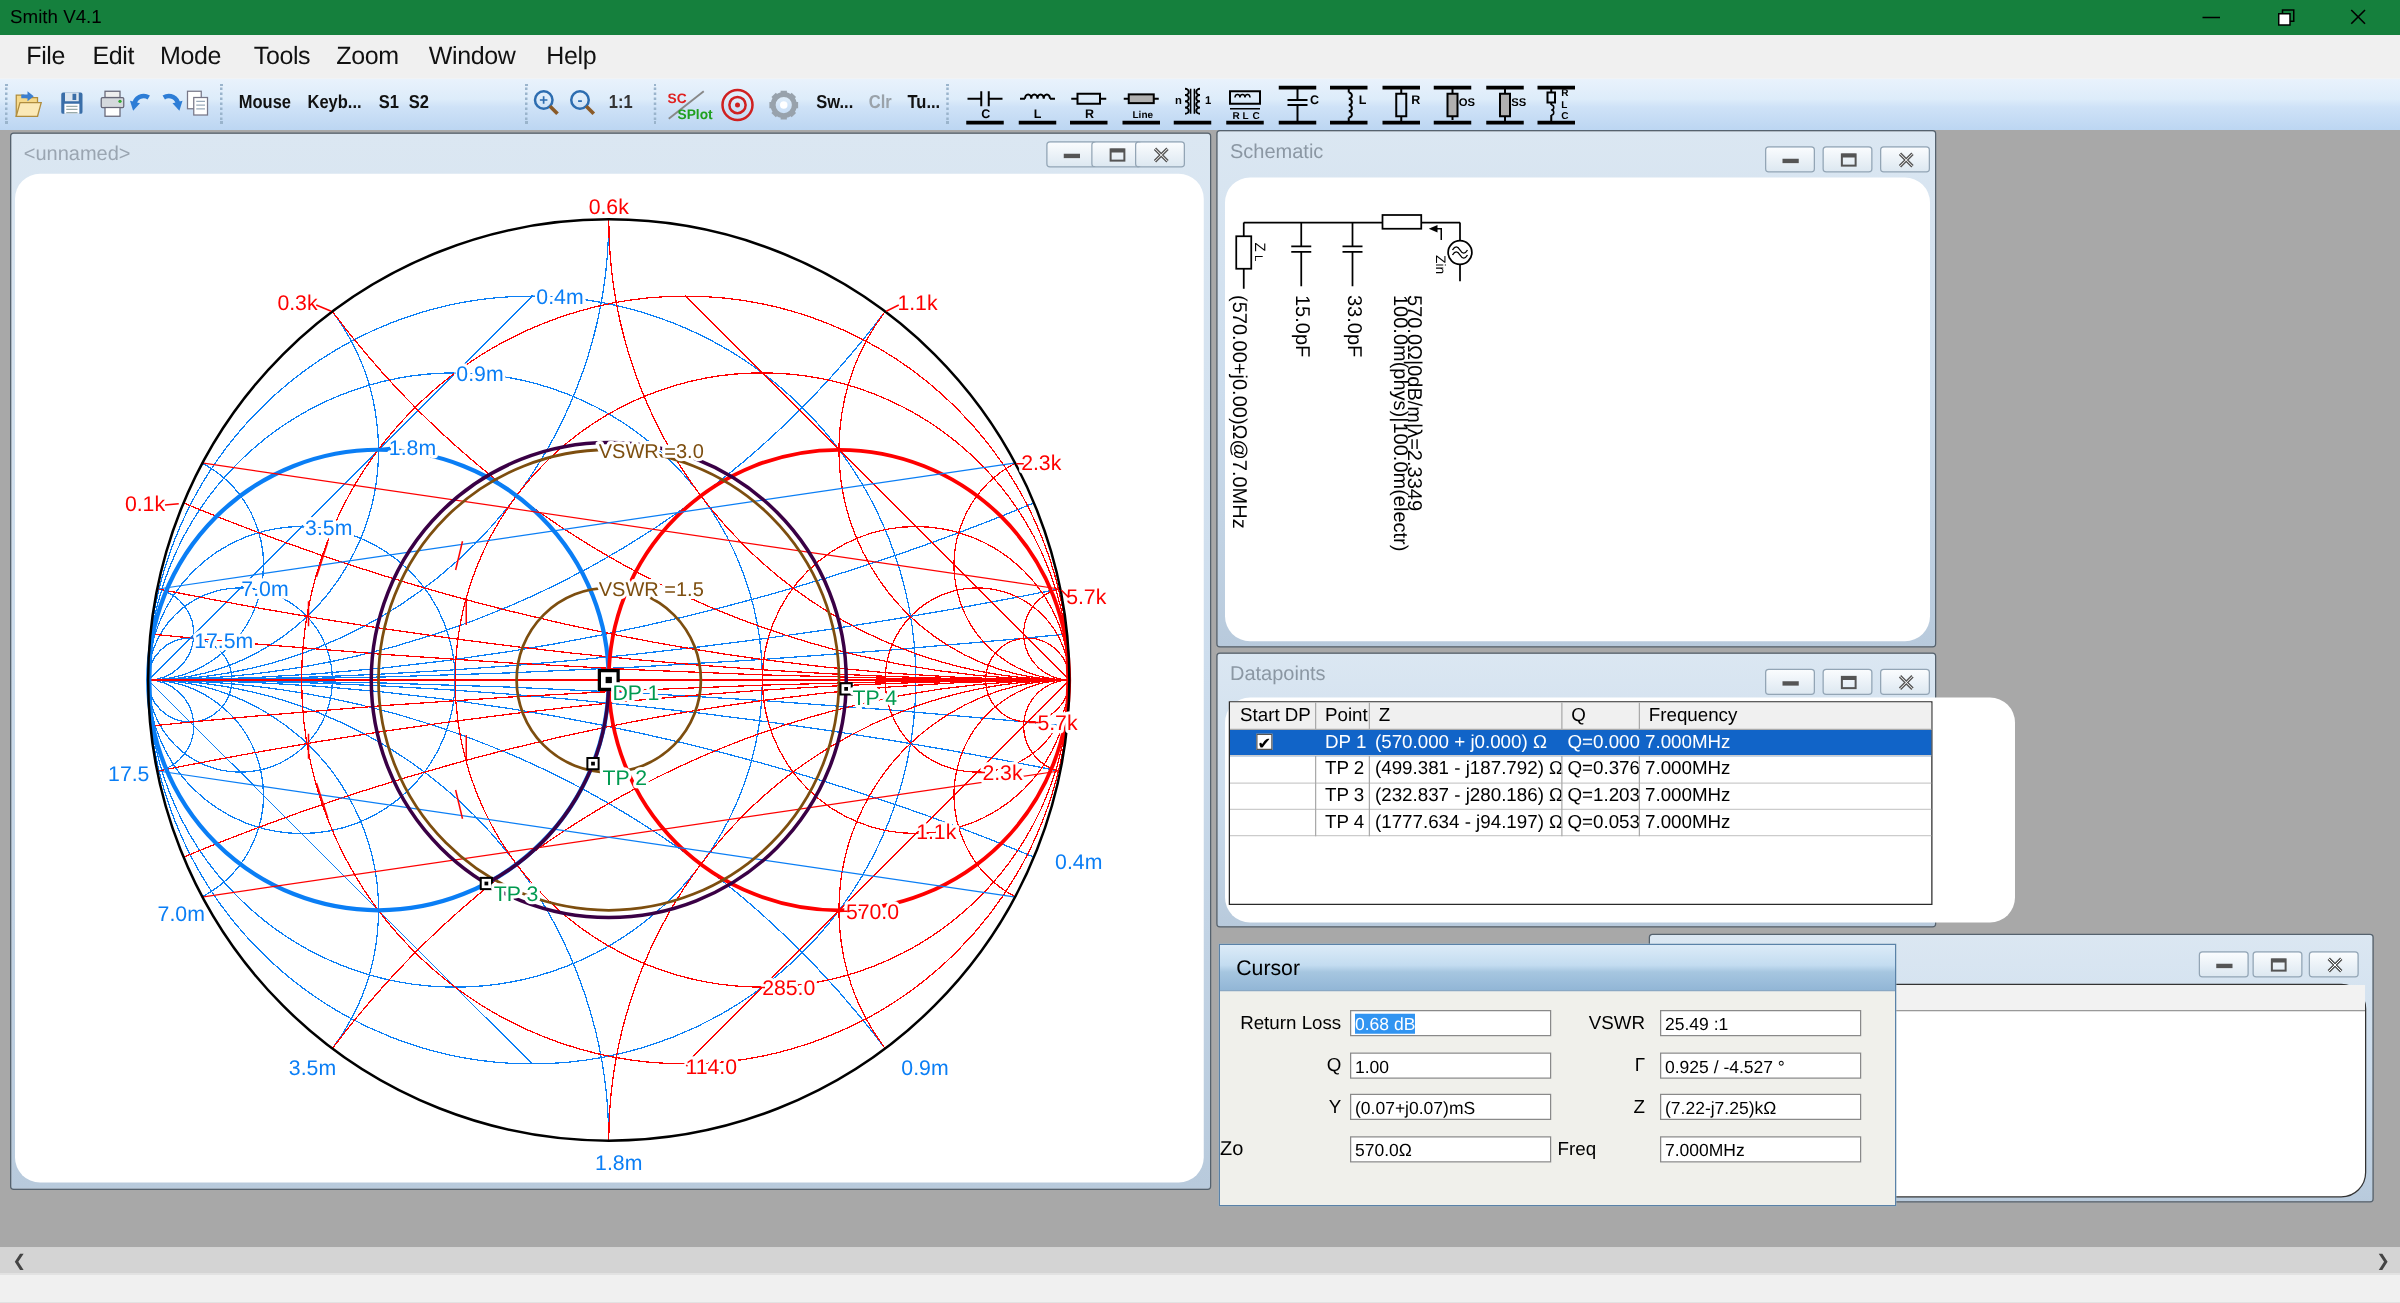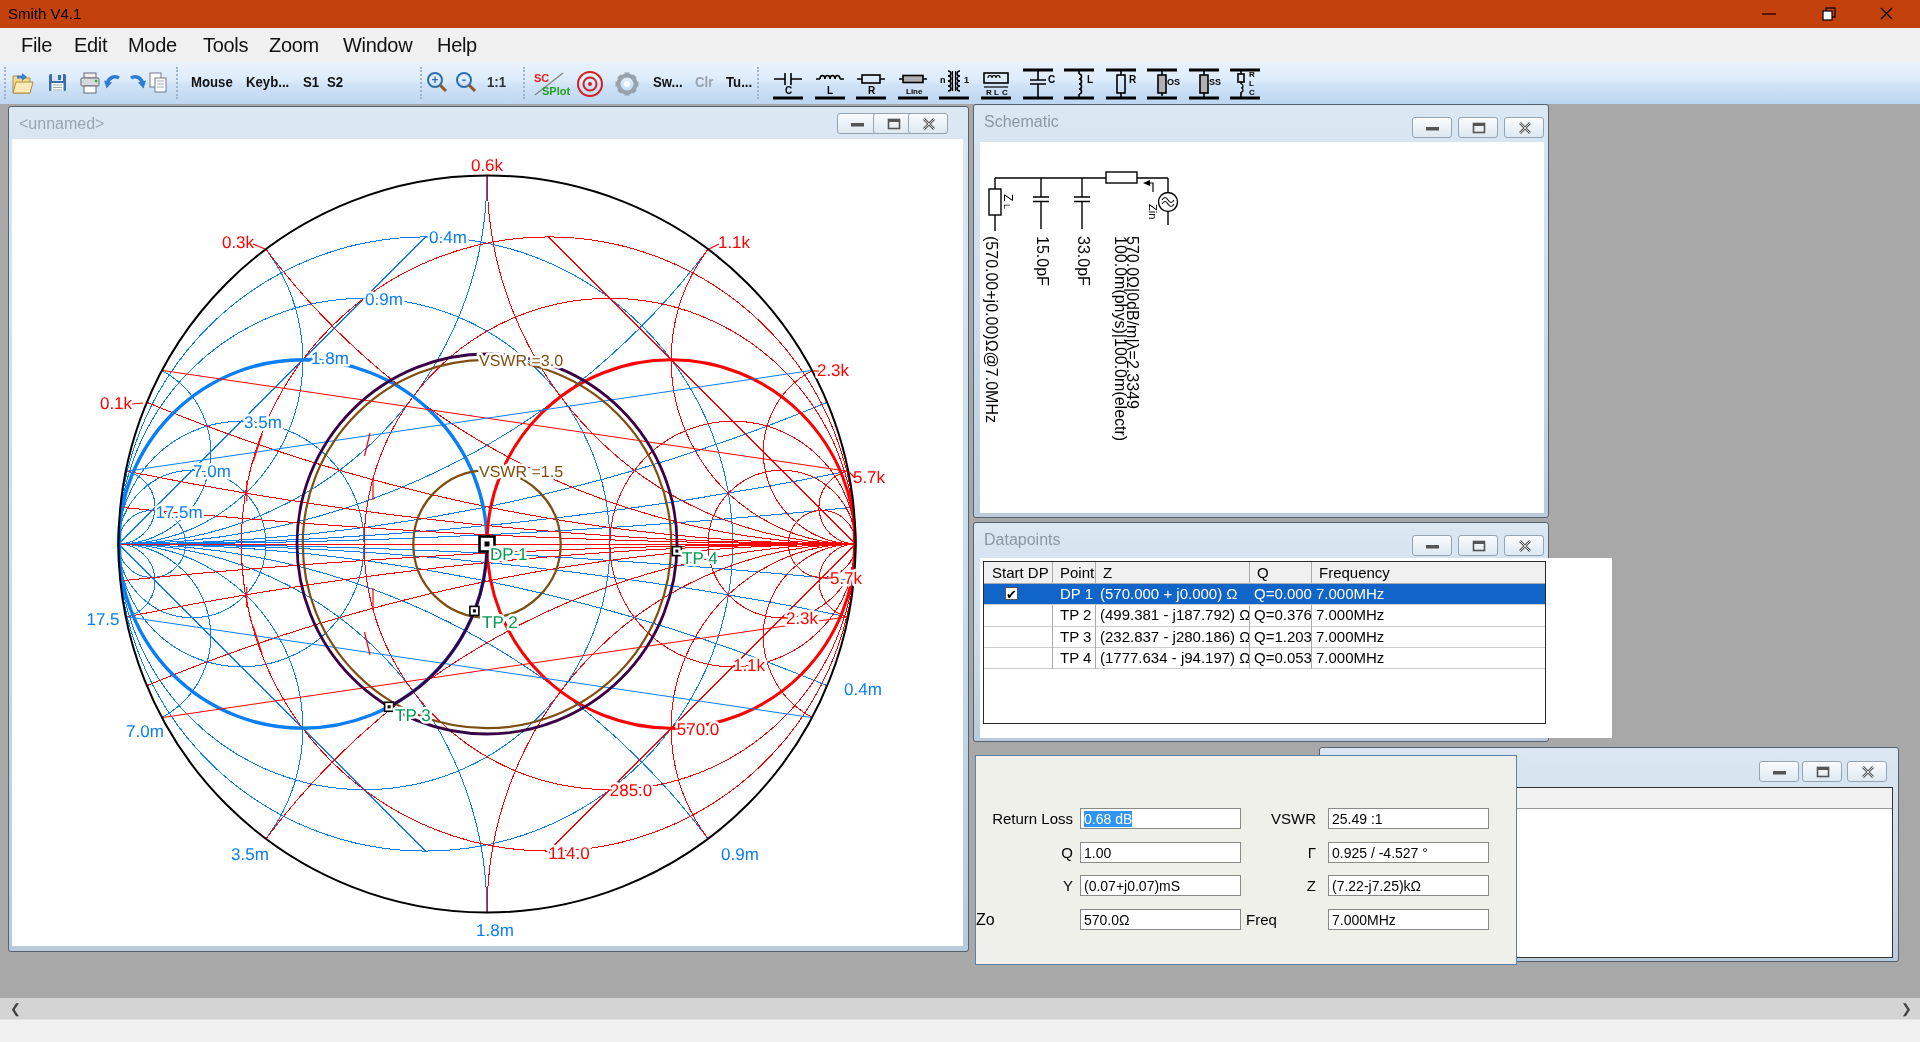--- a/index.html
+++ b/index.html
@@ -1,30 +1,30 @@
 <!DOCTYPE html>
 <html><head><meta charset="utf-8"><style>
 * { margin:0; padding:0; box-sizing:border-box; }
 html,body { width:1920px; height:1042px; overflow:hidden; font-family:"Liberation Sans", sans-serif; }
-#titlebar { position:absolute; left:0; top:0; width:1920px; height:28px; background:#c2410c; }
+#titlebar { position:absolute; left:0; top:0; width:1920px; height:28px; background:#15803d; }
 #titlebar .t { position:absolute; left:8px; top:5px; font-size:15px; color:#000; }
 #menubar { position:absolute; left:0; top:28px; width:1920px; height:35px; background:#f0f0f0; }
 .mi { position:absolute; top:6px; font-size:20px; letter-spacing:-0.3px; color:#111; }
 #toolbar { position:absolute; left:0; top:63px; width:1920px; height:41px;
   background:linear-gradient(#e9f2fc 0%, #ddecfa 40%, #cfe2f7 55%, #bcd6f2 100%); }
 .sep { position:absolute; top:4px; height:32px; width:0; border-left:2px dotted #9ab4cc; }
 .tbt { position:absolute; top:10px; font-size:15px; font-weight:bold; color:#111; transform:scaleX(0.88); transform-origin:0 0; }
 #mdi { position:absolute; left:0; top:104px; width:1920px; height:894px; background:#a8a8a8; }
 .win { position:absolute; border:1px solid #55626e; border-radius:3px;
   background:linear-gradient(#dbe7f2 0%,#cddded 50%,#b8cadc 100%); }
 .win .ttl { position:absolute; left:10px; top:8px; font-size:16px; color:#8b97a3; }
 .wbtn { position:absolute; width:40px; height:21px; border:1px solid #93a5b5; border-radius:3px;
   background:linear-gradient(#fafcfe,#dde8f1); }
 .wbtn svg { position:absolute; left:0; top:0; }
-.wcontent { position:absolute; background:#fff; }
+.wcontent { position:absolute; background:#fff;border-radius:20px; }
 #hscroll { position:absolute; left:0; top:998px; width:1920px; height:21px; background:#d4d4d4; }
 #statusbar { position:absolute; left:0; top:1019px; width:1920px; height:23px; background:#f0f0f0; border-top:1px solid #e2e2e2; }
 .arr { position:absolute; font-size:13px; color:#444; top:3px; }
 </style></head><body>
 
 <div id="titlebar">
  <div class="t">Smith V4.1</div>
  <svg style="position:absolute;left:1750px;top:0" width="160" height="28">
   <path d="M 12 14 H 26" stroke="#000" stroke-width="1.2" fill="none"></path>
   <rect x="76" y="8" width="9" height="9" stroke="#000" stroke-width="1.2" fill="none"></rect>
@@ -483,20 +483,23 @@
         <path d="M 15 5 L 25 15 M 25 5 L 15 15" stroke="#555" stroke-width="2.6"></path>
         <path d="M 15 5 L 25 15 M 25 5 L 15 15" stroke="#fff" stroke-width="0.8"></path>
       </svg>
     </div>
  <div class="wcontent" style="left:7px; top:39px; width:566px; height:171px; border:1px solid #333;">
    <div style="position:absolute;left:0;top:0;width:100%;height:21px;background:#f2f2f2;border-bottom:1px solid #999"></div>
  </div>
 </div>
 
 <div style="position:absolute; left:975px; top:755px; width:542px; height:210px; border:1px solid #5a82a8; background:#f0f0eb;">
+ <div style="position:absolute;left:0;top:0;width:100%;height:37px;background:linear-gradient(#dcebf8 0%,#c3dcf0 45%,#a6c6e0 60%,#92b6d6 100%);border-bottom:1px solid #8aa8c4;">
+  <span style="position:absolute;left:13px;top:9px;font-size:17px;color:#000">Cursor</span>
+ </div>
 <div style="position:absolute;right:445;top:54.0px;width:0"></div>
     <div style="position:absolute;left:0px;top:54.0px;width:97px;text-align:right;font-size:15px;color:#000">Return Loss</div>
     <div style="position:absolute;left:104px;top:52.0px;width:161px;height:21px;background:#fff;border:1px solid #898989;font-size:14px;padding:2px 0 5px 3px"><span style="background:#3194f1;color:#fff">0.68 dB</span></div>
     <div style="position:absolute;left:270px;top:54.0px;width:70px;text-align:right;font-size:15px;color:#000">VSWR</div>
     <div style="position:absolute;left:352px;top:52.0px;width:161px;height:21px;background:#fff;border:1px solid #898989;font-size:14px;padding:2px 0 0 3px">25.49 :1</div>
     <div style="position:absolute;right:445;top:87.6px;width:0"></div>
     <div style="position:absolute;left:0px;top:87.6px;width:97px;text-align:right;font-size:15px;color:#000">Q</div>
     <div style="position:absolute;left:104px;top:85.6px;width:161px;height:21px;background:#fff;border:1px solid #898989;font-size:14px;padding:2px 0 0 3px">1.00</div>
     <div style="position:absolute;left:270px;top:87.6px;width:70px;text-align:right;font-size:15px;color:#000">Γ</div>
     <div style="position:absolute;left:352px;top:85.6px;width:161px;height:21px;background:#fff;border:1px solid #898989;font-size:14px;padding:2px 0 0 3px">0.925 / -4.527 °</div>

